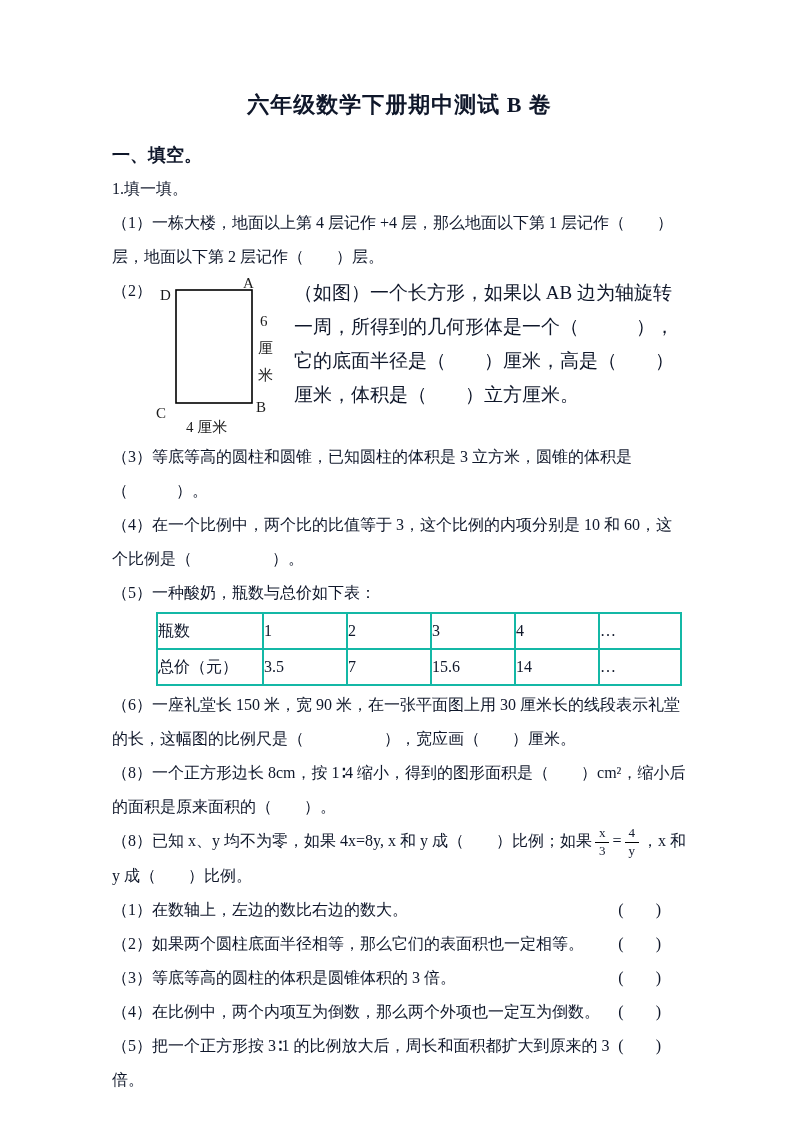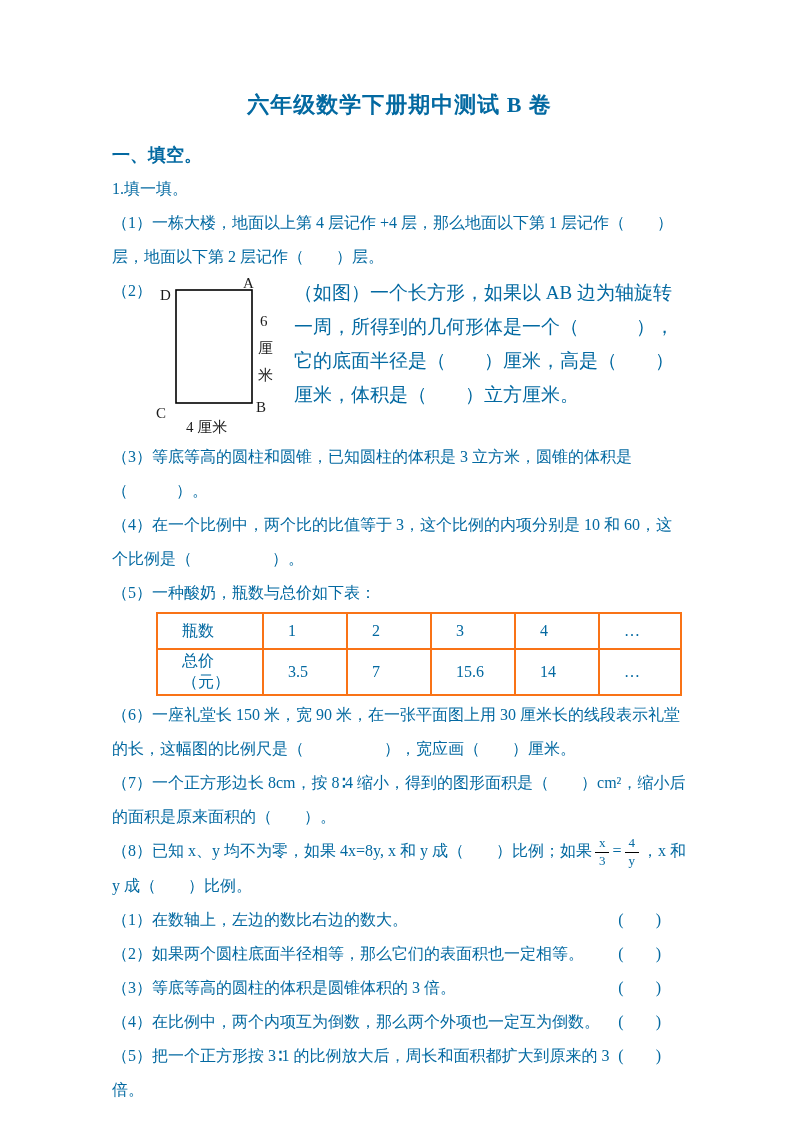--- a/index.html
+++ b/index.html
@@ -1,31 +1,31 @@
 <!DOCTYPE html>
 <html><head>
 <meta charset="utf-8">
 <style>
   html,body{margin:0;padding:0;background:#fff;}
   .page{
     position:relative;width:793px;height:1122px;background:#ffffff;
-    font-family:"Liberation Serif","DejaVu Serif",serif;color:#0369a1;
+    font-family:"Liberation Serif","DejaVu Serif",serif;color:#0f172a;
     overflow:hidden;box-sizing:border-box;
   }
   .content{padding:90px 106px 0 112px;}
   .doc-title{font-size:22px;font-weight:bold;text-align:center;margin:0 0 4px 0;letter-spacing:1px;}
   .sec-heading{font-size:18px;font-weight:bold;margin:18px 0 0 0;line-height:34px;}
   .para{font-size:16px;line-height:34px;margin:0;white-space:pre-wrap;}
   .q2-row{display:flex;align-items:flex-start;margin:2px 0 0 0;}
   .q2-num{font-size:16px;line-height:30px;width:36px;flex:0 0 auto;}
   .diagram-wrap{flex:0 0 auto;width:146px;}
   .q2-text{flex:1;font-size:19px;line-height:34px;white-space:pre-wrap;}
   .rect-svg text{font-family:"Liberation Serif","DejaVu Serif",serif;fill:#1b1b1b;}
   .tbl{border-collapse:collapse;margin:2px 0 2px 44px;table-layout:fixed;width:524px;}
-  .tbl td{border:2px solid #f97316;height:32px;font-size:16px;padding:1px 24px;vertical-align:middle;}
+  .tbl td{border:2px solid #14b8a6;height:32px;font-size:16px;padding:1px 0;vertical-align:middle;}
   .indent{margin-left:44px;}
   .frac{display:inline-block;vertical-align:middle;text-align:center;font-size:13px;line-height:1.15;margin:0 3px;}
   .frac .num{display:block;padding:0 4px 1px 4px;}
   .frac .den{display:block;border-top:1px solid #000;padding:1px 4px 0 4px;}
   .judge-item{display:flex;justify-content:space-between;align-items:baseline;font-size:16px;line-height:34px;}
   .judge-text{white-space:pre-wrap;}
   .judge-blank{white-space:pre;padding-right:26px;flex:0 0 auto;}
 </style>
 </head>
 <body>
@@ -85,21 +85,21 @@
         <td>3.5</td>
         <td>7</td>
         <td>15.6</td>
         <td>14</td>
         <td>…</td>
       </tr>
     </tbody>
       </table>
 
     <p class="para">（6）一座礼堂长 150 米，宽 90 米，在一张平面图上用 30 厘米长的线段表示礼堂的长，这幅图的比例尺是（　　　　　），宽应画（　　）厘米。</p>
-    <p class="para">（7）一个正方形边长 8cm，按 8∶4 缩小，得到的图形面积是（　　）cm²，缩小后的面积是原来面积的（　　）。</p>
+    <p class="para">（8）一个正方形边长 8cm，按 1∶4 缩小，得到的图形面积是（　　）cm²，缩小后的面积是原来面积的（　　）。</p>
 
     <p class="para"><span>（8）已知 x、y 均不为零，如果 4x=8y, x 和 y 成（　　）比例；如果</span><span class="frac"><span class="num">x</span><span class="den">3</span></span><span>=</span><span class="frac"><span class="num">4</span><span class="den">y</span></span><span>，x 和 y 成（　　）比例。</span></p>
 
 
     <div class="judge-item">
       <span class="judge-text">（1）在数轴上，左边的数比右边的数大。</span>
       <span class="judge-blank">(　　)</span>
     </div>
     <div class="judge-item">
       <span class="judge-text">（2）如果两个圆柱底面半径相等，那么它们的表面积也一定相等。</span>

